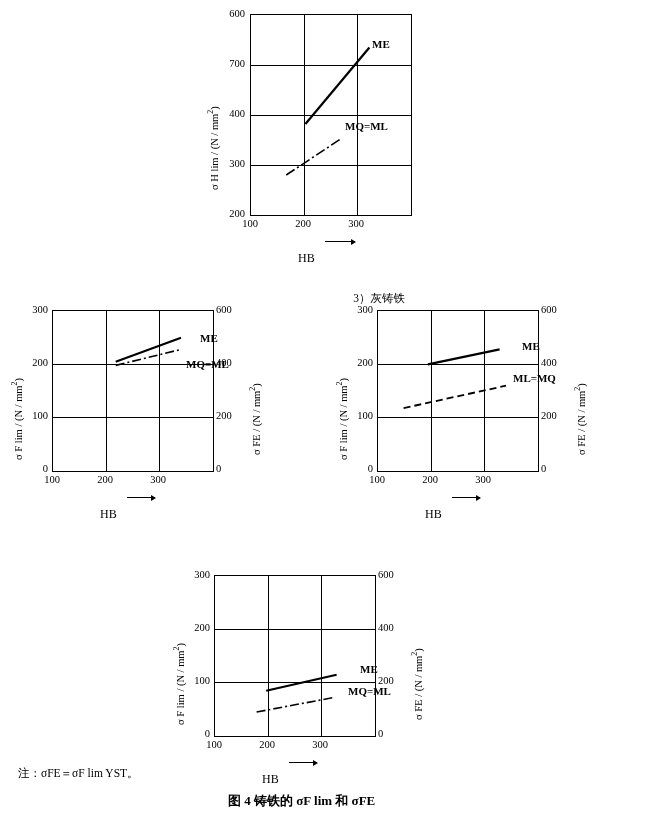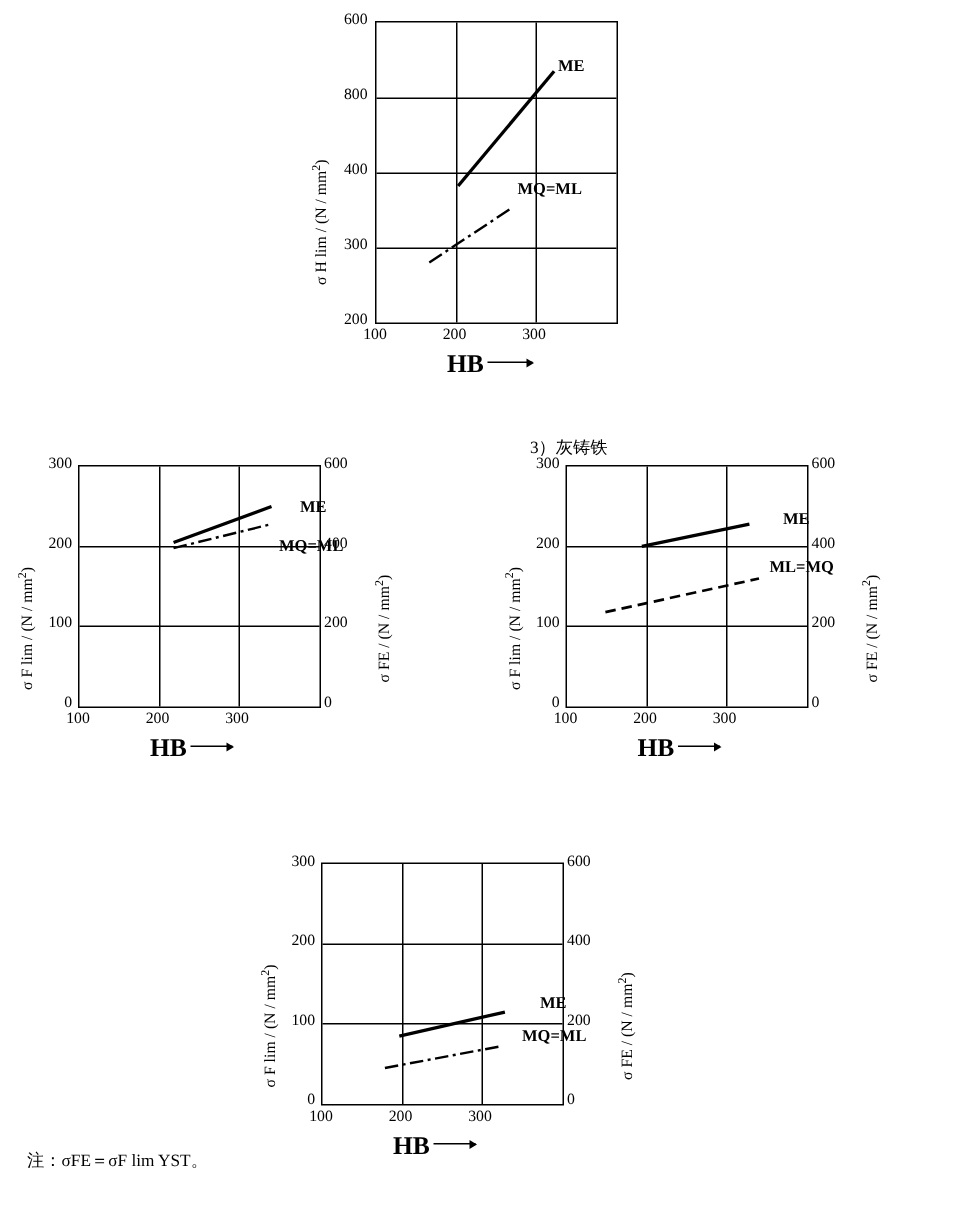--- a/index.html
+++ b/index.html
@@ -27,21 +27,21 @@
   .xtick-label{text-align:center;}
 
   .axis-title-left,.axis-title-right{
     position:absolute;font-size:10.5px;white-space:nowrap;
     transform-origin:0 0;
   }
   .axis-title-left{transform:rotate(-90deg);}
   .axis-title-right{transform:rotate(-90deg);}
 
   .xaxis-title{
-    position:absolute;font-size:17px;font-weight:bold;white-space:nowrap;
+    position:absolute;font-size:12px;font-weight:normal;white-space:nowrap;margin-top:18px;
   }
   .arrow-x{
     position:absolute;height:1px;background:#000;
   }
   .arrow-x:after{
     content:"";position:absolute;right:-1px;top:-2.5px;
     border-left:5px solid #000;border-top:3px solid transparent;border-bottom:3px solid transparent;
   }
 
   .series-label{
@@ -78,21 +78,21 @@
 
       <svg class="lines" width="160" height="200">
 
         <line x1="54.4" y1="109.0" x2="118.4" y2="32.5" stroke="#000" stroke-width="2.2"></line>
 
         <line x1="35.2" y1="160.0" x2="89.6" y2="124.0" stroke="#000" stroke-width="1.6" stroke-dasharray="10,3,2,3"></line>
       </svg>
     </div>
 
     <div class="ytick-label" style="left:215px;top:8px;width:30px;">600</div>
-    <div class="ytick-label" style="left:215px;top:58px;width:30px;">800</div>
+    <div class="ytick-label" style="left:215px;top:58px;width:30px;">700</div>
     <div class="ytick-label" style="left:215px;top:108px;width:30px;">400</div>
     <div class="ytick-label" style="left:215px;top:158px;width:30px;">300</div>
     <div class="ytick-label" style="left:215px;top:208px;width:30px;">200</div>
 
     <div class="xtick-label" style="left:235px;top:218px;width:30px;">100</div>
     <div class="xtick-label" style="left:288px;top:218px;width:30px;">200</div>
     <div class="xtick-label" style="left:341px;top:218px;width:30px;">300</div>
 
     <div class="axis-title-left" style="left:206px;top:190px;">
       <span>σ H lim / (N / mm</span><span class="sup">2</span>)
@@ -246,14 +246,15 @@
     <div class="arrow-x" style="left:127px;top:197px;width:28px;"></div>
 
     <div class="series-label" style="left:198px;top:98px;">ME</div>
     <div class="series-label" style="left:186px;top:120px;">MQ=ML</div>
 
     <div class="caption" style="left:52px;top:205px;width:160px;">3）灰铸铁</div>
   </div>
 
   <div class="note" style="left:18px;top:766px;">注：σFE＝σF lim YST。</div>
 
+  <div class="fig-title" style="left:228px;top:792px;">图 4   铸铁的 σF lim 和 σFE</div>
 
 </div>
 
 </body></html>

